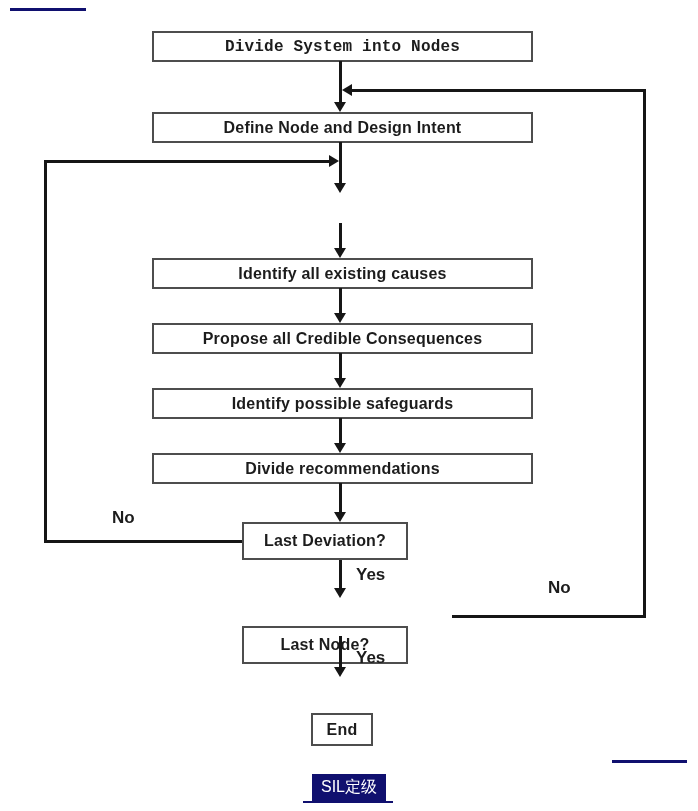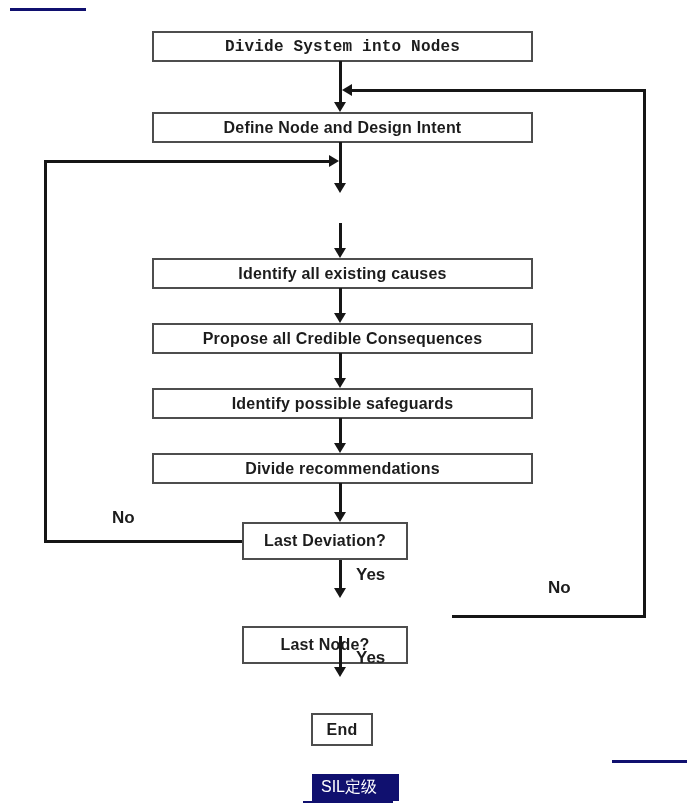--- a/index.html
+++ b/index.html
@@ -27,21 +27,21 @@
   .head{position:absolute;width:0;height:0;}
   .head.down{border-left:6px solid transparent;border-right:6px solid transparent;border-top:10px solid var(--arrow);left:334px;}
   .head.right{border-top:6px solid transparent;border-bottom:6px solid transparent;border-left:10px solid var(--arrow);}
   .head.left{border-top:6px solid transparent;border-bottom:6px solid transparent;border-right:10px solid var(--arrow);}
   .blabel{
     position:absolute;font-weight:bold;font-size:17px;color:var(--box-text);
   }
   .deco{position:absolute;background:var(--accent);}
   .tag{
     position:absolute;left:312px;top:774px;background:var(--accent);color:#ffffff;
-    font-size:16px;line-height:1;padding:5px 22px 6px 9px;cursor:pointer;
+    font-size:16px;line-height:1;padding:5px 9px 6px 9px;cursor:pointer;
     font-family:"Liberation Sans","DejaVu Sans",sans-serif;
   }
   .tag-underline{position:absolute;left:303px;top:801px;width:90px;height:2px;background:var(--accent);}
 </style>
 </head>
 <body>
 
 <div class="canvas">
 
   <div class="deco" style="left:10px;top:8px;width:76px;height:3px;"></div>

